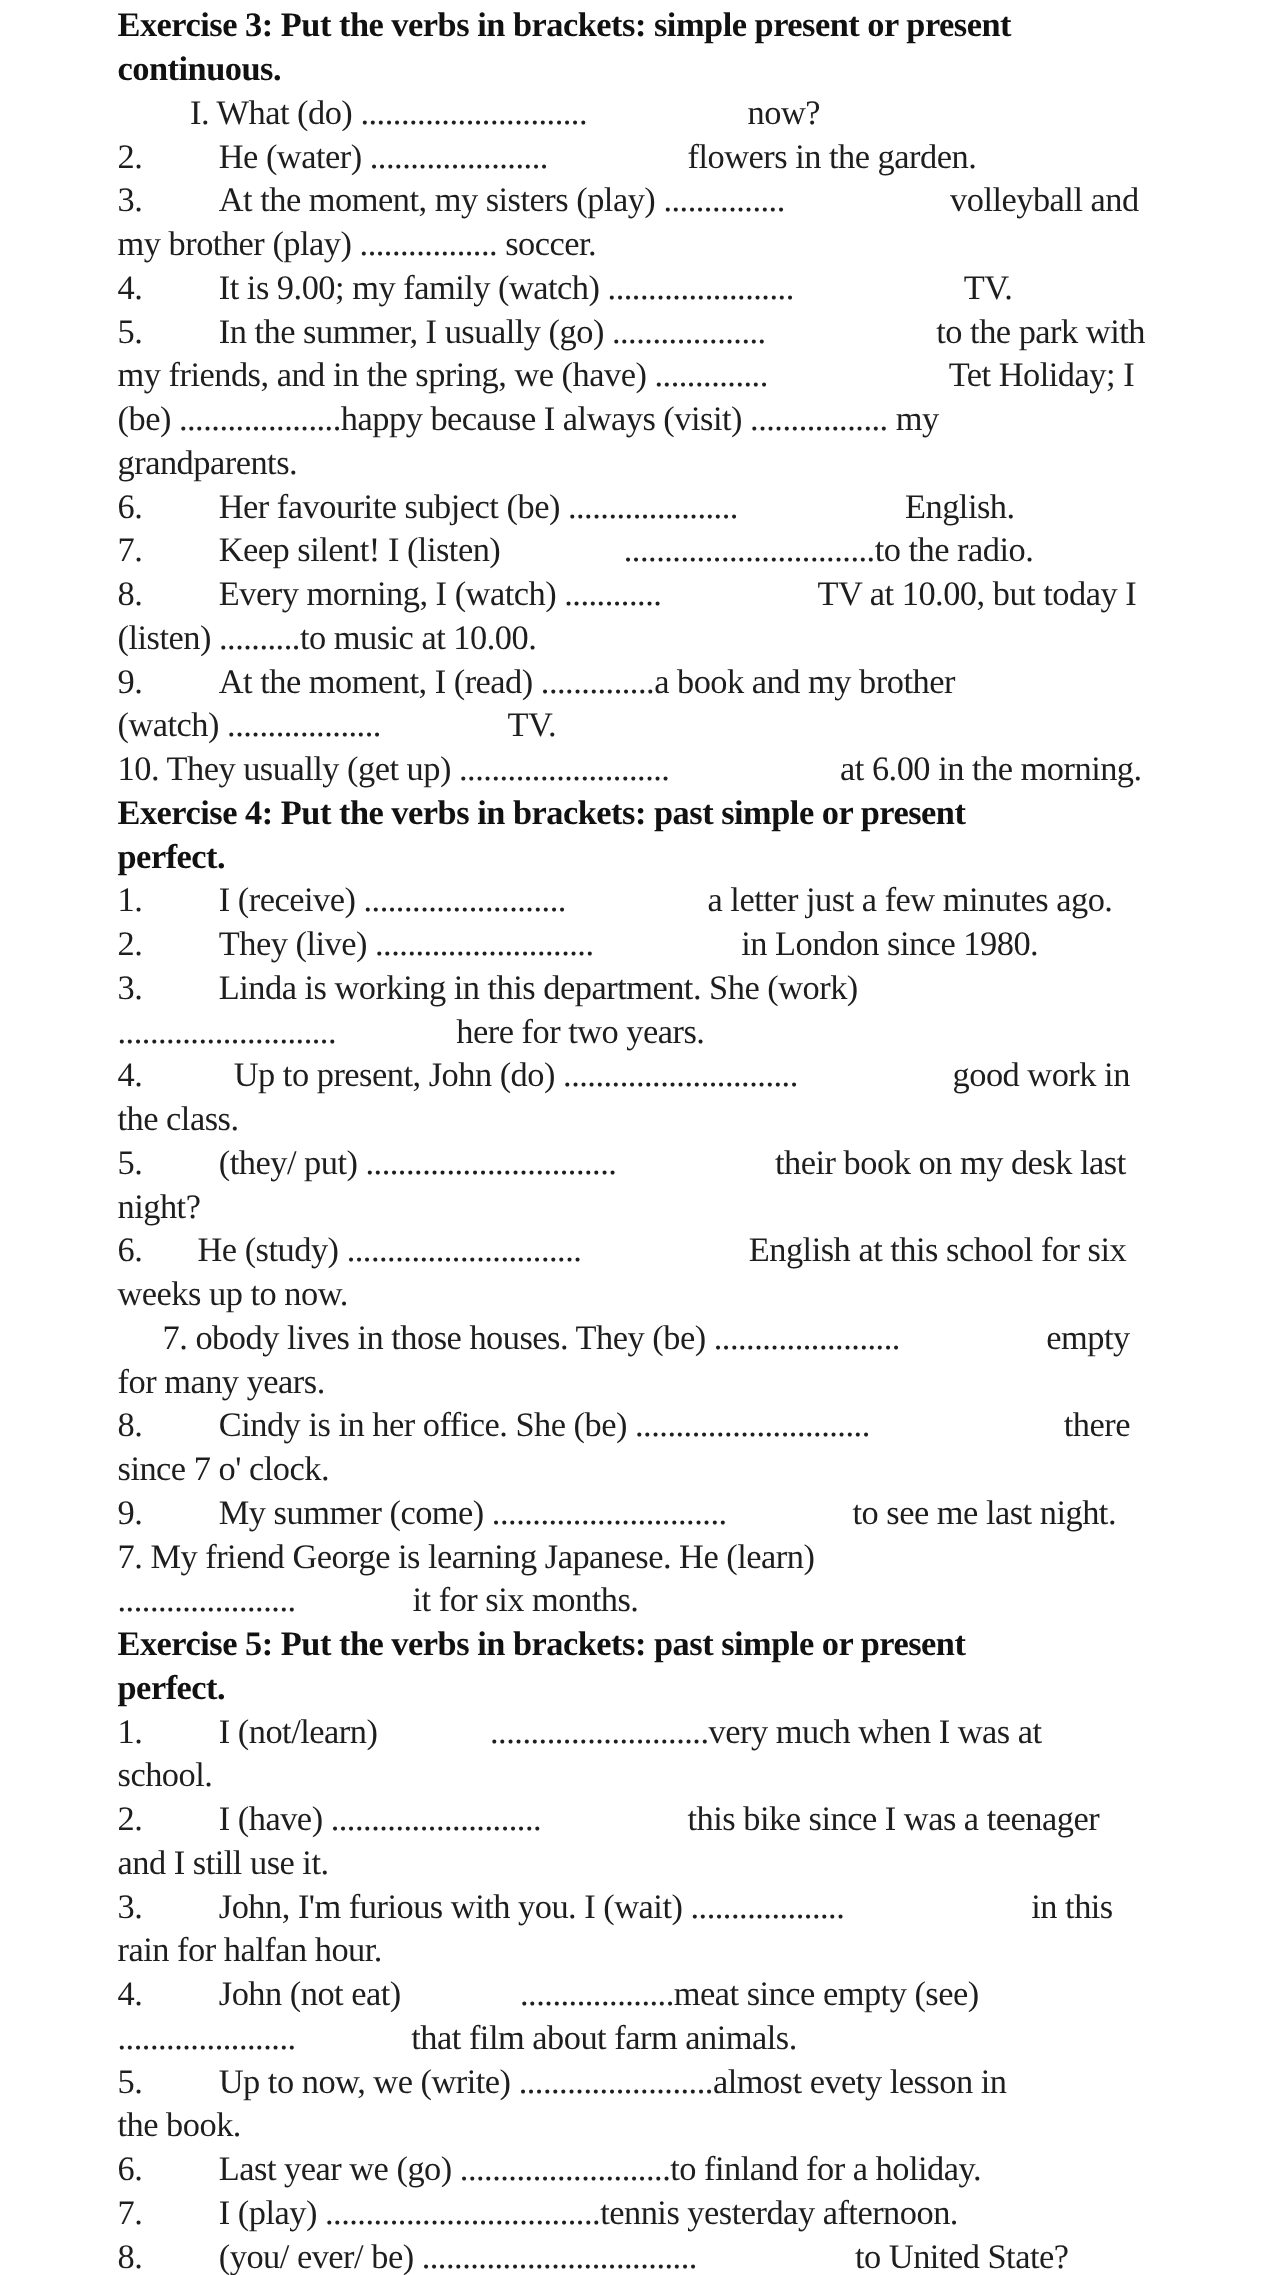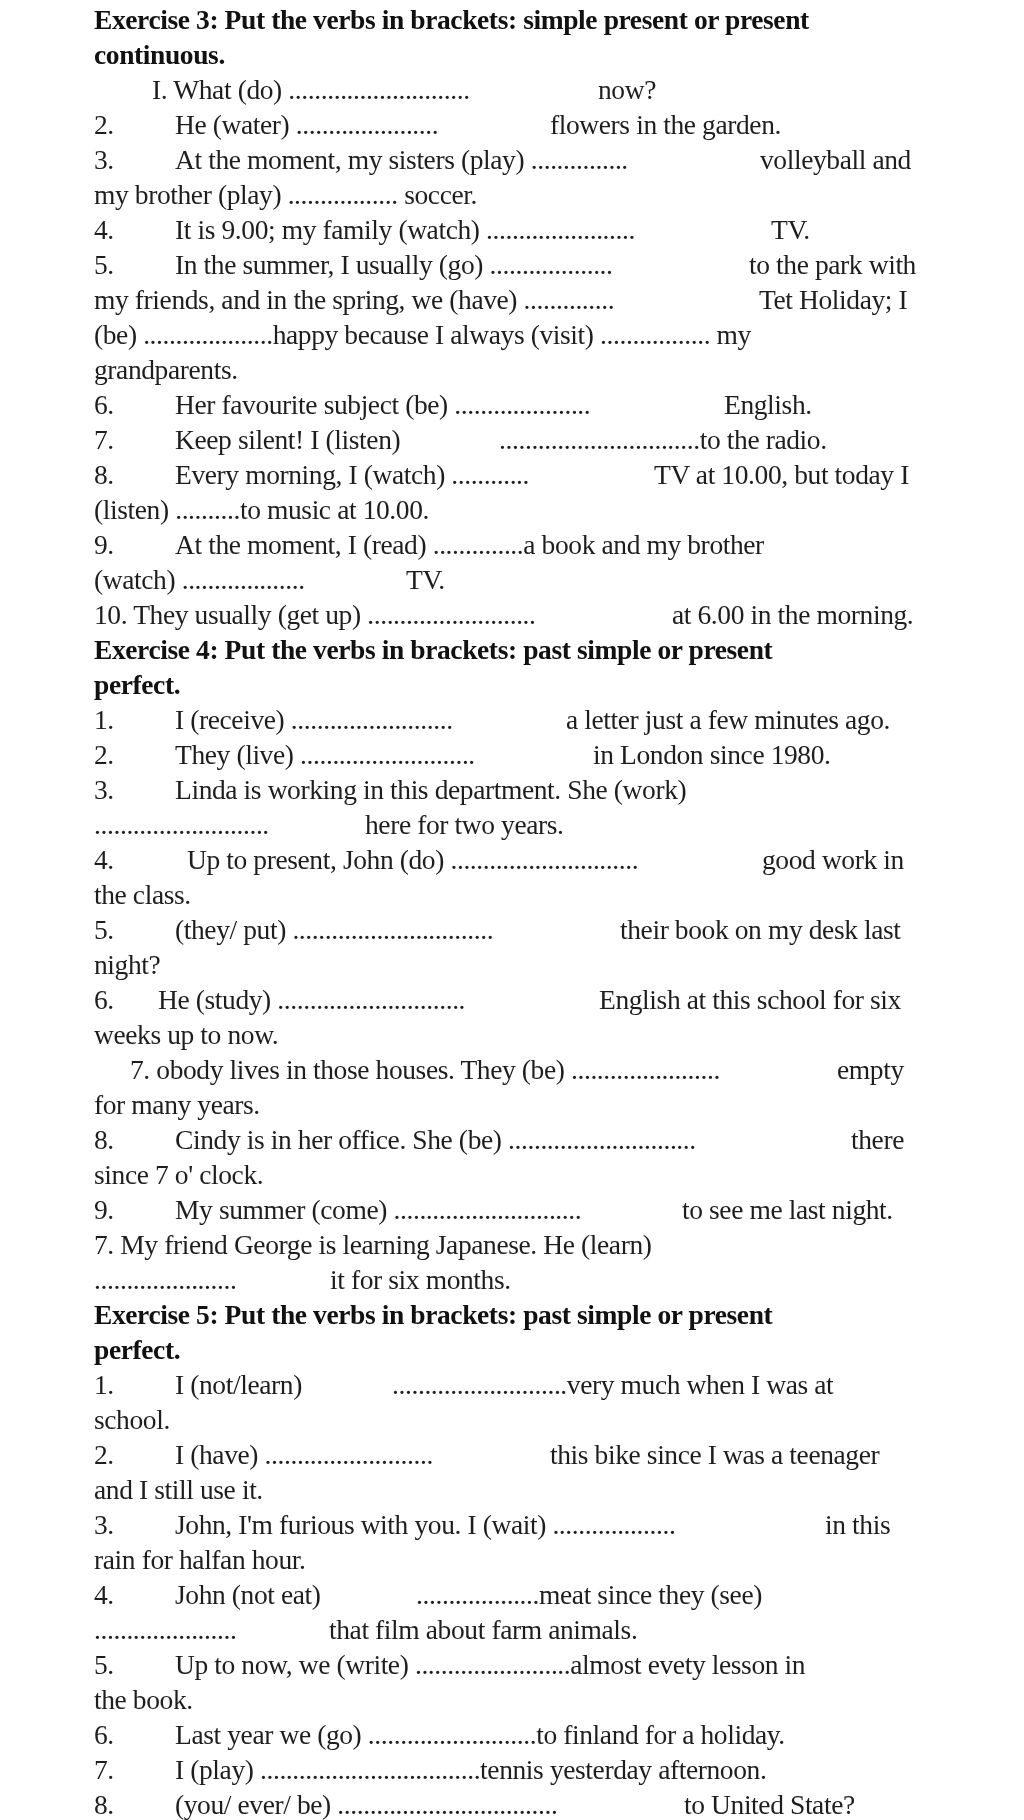--- a/index.html
+++ b/index.html
@@ -58,20 +58,20 @@
     <div class="line" style="top: 1227px;"><span class="seg" style="left: 0px;">7. My friend George is learning Japanese. He (learn)</span></div>
     <div class="line" style="top: 1262px;"><span class="seg" style="left: 0px;">......................</span><span class="seg" style="left: 236px;">it for six months.</span></div>
     <div class="line heading" style="top: 1297px;"><span class="seg" style="left: 0px;">Exercise 5: Put the verbs in brackets: past simple or present</span></div>
     <div class="line heading" style="top: 1332px;"><span class="seg" style="left: 0px;">perfect.</span></div>
     <div class="line" style="top: 1367px;"><span class="seg" style="left: 0px;">1.</span><span class="seg" style="left: 81px;">I (not/learn)</span><span class="seg" style="left: 298px;">...........................very much when I was at</span></div>
     <div class="line" style="top: 1402px;"><span class="seg" style="left: 0px;">school.</span></div>
     <div class="line" style="top: 1437px;"><span class="seg" style="left: 0px;">2.</span><span class="seg" style="left: 81px;">I (have) ..........................</span><span class="seg" style="left: 456px;">this bike since I was a teenager</span></div>
     <div class="line" style="top: 1472px;"><span class="seg" style="left: 0px;">and I still use it.</span></div>
     <div class="line" style="top: 1507px;"><span class="seg" style="left: 0px;">3.</span><span class="seg" style="left: 81px;">John, I'm furious with you. I (wait) ...................</span><span class="seg" style="left: 731px;">in this</span></div>
     <div class="line" style="top: 1542px;"><span class="seg" style="left: 0px;">rain for halfan hour.</span></div>
-    <div class="line" style="top: 1577px;"><span class="seg" style="left: 0px;">4.</span><span class="seg" style="left: 81px;">John (not eat)</span><span class="seg" style="left: 322px;">...................meat since they (see)</span></div>
+    <div class="line" style="top: 1577px;"><span class="seg" style="left: 0px;">4.</span><span class="seg" style="left: 81px;">John (not eat)</span><span class="seg" style="left: 322px;">...................meat since empty (see)</span></div>
     <div class="line" style="top: 1612px;"><span class="seg" style="left: 0px;">......................</span><span class="seg" style="left: 235px;">that film about farm animals.</span></div>
     <div class="line" style="top: 1647px;"><span class="seg" style="left: 0px;">5.</span><span class="seg" style="left: 81px;">Up to now, we (write) ........................almost evety lesson in</span></div>
     <div class="line" style="top: 1682px;"><span class="seg" style="left: 0px;">the book.</span></div>
     <div class="line" style="top: 1717px;"><span class="seg" style="left: 0px;">6.</span><span class="seg" style="left: 81px;">Last year we (go) ..........................to finland for a holiday.</span></div>
     <div class="line" style="top: 1752px;"><span class="seg" style="left: 0px;">7.</span><span class="seg" style="left: 81px;">I (play) ..................................tennis yesterday afternoon.</span></div>
     <div class="line" style="top: 1787px;"><span class="seg" style="left: 0px;">8.</span><span class="seg" style="left: 81px;">(you/ ever/ be) ..................................</span><span class="seg" style="left: 590px;">to United State?</span></div>
   </div>
 
 </body></html>

